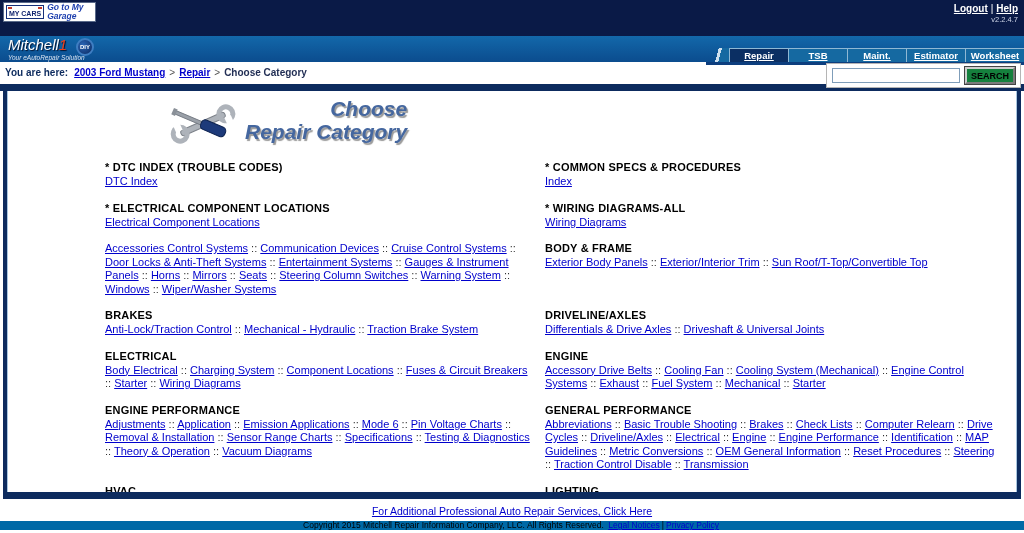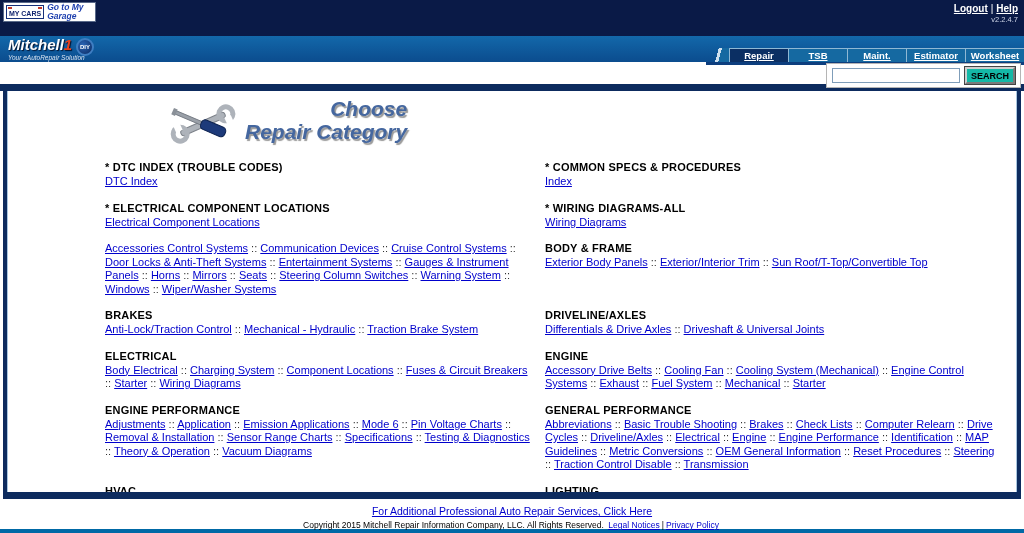--- a/index.html
+++ b/index.html
@@ -14,56 +14,56 @@
   .plate::before { left:1px; } .plate::after { right:1px; }
   .garage-label { color:#1d3fae; font-weight:bold; font-style:italic; font-size:8.5px; line-height:9px; width:44px; }
   .top-right { position:absolute; right:6px; top:3px; text-align:right; font-size:10px; }
   .top-right a { color:#fff; font-weight:bold; text-decoration:underline; cursor:pointer; }
   .top-right .bar-sep { color:#fff; margin:0 3px; }
   .version { color:#cfd6e8; font-size:7.5px; margin-top:1px; }
 
   
   .brandbar { height:26px; background:linear-gradient(#1368aa,#0b4c8e); position:relative; }
   .logo { position:absolute; left:8px; top:2px; line-height:13px; }
-  .logo-name { color:#fff; font-weight:bold; font-style:italic; font-size:15px; letter-spacing:0; text-shadow:1px 1px 1px #04122e; }
+  .logo-name { color:#fff; font-weight:normal; font-style:italic; font-size:15px; letter-spacing:0; text-shadow:1px 1px 1px #04122e; }
   .logo-name .one { color:#e8401c; }
   .tagline { color:#d9e4f2; font-size:6.5px; font-style:italic; }
   .diy-badge { position:absolute; left:76px; top:2px; width:18px; height:18px; border-radius:50%; background:radial-gradient(circle at 35% 35%, #2a64b4, #0c2a60); border:2px solid #3f7ec2; color:#fff; font-size:6px; font-weight:bold; display:flex; align-items:center; justify-content:center; }
   .tabs { position:absolute; right:0; bottom:0; height:14px; display:flex; }
   .tab-lead { width:22px; height:14px; background:linear-gradient(105deg, transparent 46%, #cfe0ee 46%, #cfe0ee 58%, #1569a1 58%); }
   .tab { width:59px; height:14px; display:flex; align-items:center; justify-content:center; background:#1569a1; border-left:1px solid #8fb8d4; border-top:1px solid #8fb8d4; color:#fff; font-size:9.5px; font-weight:bold; text-decoration:underline; cursor:pointer; }
   .tab.active { background:#0b2f63; }
 
   
   .crumbrow { height:29px; background:#fff; border-bottom:7px solid #0d2b5e; position:relative; }
   .tabs-underline { position:absolute; right:0; top:0; width:318px; height:3px; background:#0d3e7e; }
   .breadcrumb { position:absolute; left:5px; top:5px; font-size:10px; color:#333; }
   .crumb-prefix { color:#0d2b5e; font-weight:bold; margin-right:6px; }
   .crumb-link { color:#0000cc; font-weight:bold; text-decoration:underline; cursor:pointer; }
   .crumb-sep { color:#555; margin:0 4px; }
   .crumb-current { color:#222f55; font-weight:bold; }
   .search-panel { position:absolute; right:3px; top:1px; z-index:6; background:#fff; border:1px solid #b5b5b5; padding:3px 5px; display:flex; align-items:center; gap:5px; }
   .search-input { width:128px; height:15px; border:1px solid #7f9db9; font-size:10px; padding:0 2px; }
-  .search-btn { height:17px; background:#14b8a6; border:2px outset #cfcfcf; outline:1px solid #444; font-size:9px; font-weight:bold; color:#000; padding:0 4px; cursor:pointer; font-family:"Liberation Sans",sans-serif; }
+  .search-btn { height:17px; background:#15803d; border:2px outset #cfcfcf; outline:1px solid #444; font-size:9px; font-weight:bold; color:#000; padding:0 4px; cursor:pointer; font-family:"Liberation Sans",sans-serif; }
 
   
   .contentbox { margin:0 3px; height:408px; background:#fff; border-left:4px solid #0d2b5e; border-right:4px solid #0d2b5e; border-bottom:7px solid #0d2b5e; box-shadow:inset 1px 0 0 #a8c6e0, inset -1px 0 0 #a8c6e0; overflow:hidden; }
   .title-area { position:relative; height:62px;text-align:right; }
   .tools-icon { position:absolute; left:160px; top:8px; }
   .page-title { position:absolute; left:238px; top:6px; font-size:21px; line-height:23px; font-weight:bold; font-style:italic; color:#45679f; text-shadow:1.5px 1.5px 1px #9a9a9a; }
 
   .category-grid { display:grid; grid-template-columns:440px auto; padding:8px 8px 0 98px; }
   .cat-cell { margin-bottom:13px; padding-right:14px; }
   .cat-heading { font-size:11px; font-weight:bold; color:#000; margin-bottom:2px; letter-spacing:0.2px; }
   .cat-links { font-size:11px; line-height:13.5px; }
   .cat-links a { color:#0000cc; text-decoration:underline; cursor:pointer; }
   .cat-links .sep { color:#333; }
 
   
-  .footerband { height:30px; background:#fff; text-align:center; padding-top:2px; }
+  .footerband { height:22px; background:#fff; text-align:center; padding-top:2px; }
   .footer-link { font-size:10.5px; color:#0000cc; text-decoration:underline; cursor:pointer; }
   .copyright-line { font-size:8.5px; color:#000; margin-top:1px; }
   .copyright-line a { color:#0000cc; text-decoration:underline; cursor:pointer; margin:0 2px;text-align:right; }
   .top-line { margin-top:1px; }
   .top-line a { font-size:10.5px; color:#0000cc; font-weight:bold; text-decoration:underline; cursor:pointer; }
   .bottomstrip { height:9px; background:#0069a6; }
 </style>
 </head>
 <body>
 
@@ -91,20 +91,23 @@
   <div class="tab active">Repair</div>
       <div class="tab">TSB</div>
       <div class="tab">Maint.</div>
       <div class="tab">Estimator</div>
       <div class="tab">Worksheet</div>
     </div>
 </div>
 
 <div class="crumbrow">
   <div class="tabs-underline"></div>
+  <div class="breadcrumb">
+    <span class="crumb-prefix">You are here:</span><span><a class="crumb-link">2003 Ford Mustang</a><span class="crumb-sep">&gt;</span><a class="crumb-link">Repair</a><span class="crumb-sep">&gt;</span><span class="crumb-current">Choose Category</span></span>
+  </div>
   <div class="search-panel">
     <input class="search-input" type="text" placeholder="" style="">
     <button class="search-btn">SEARCH</button>
   </div>
 </div>
 
 <div class="contentbox">
   <div class="title-area">
     <svg class="tools-icon" width="72" height="50" viewBox="0 0 72 50">
 

